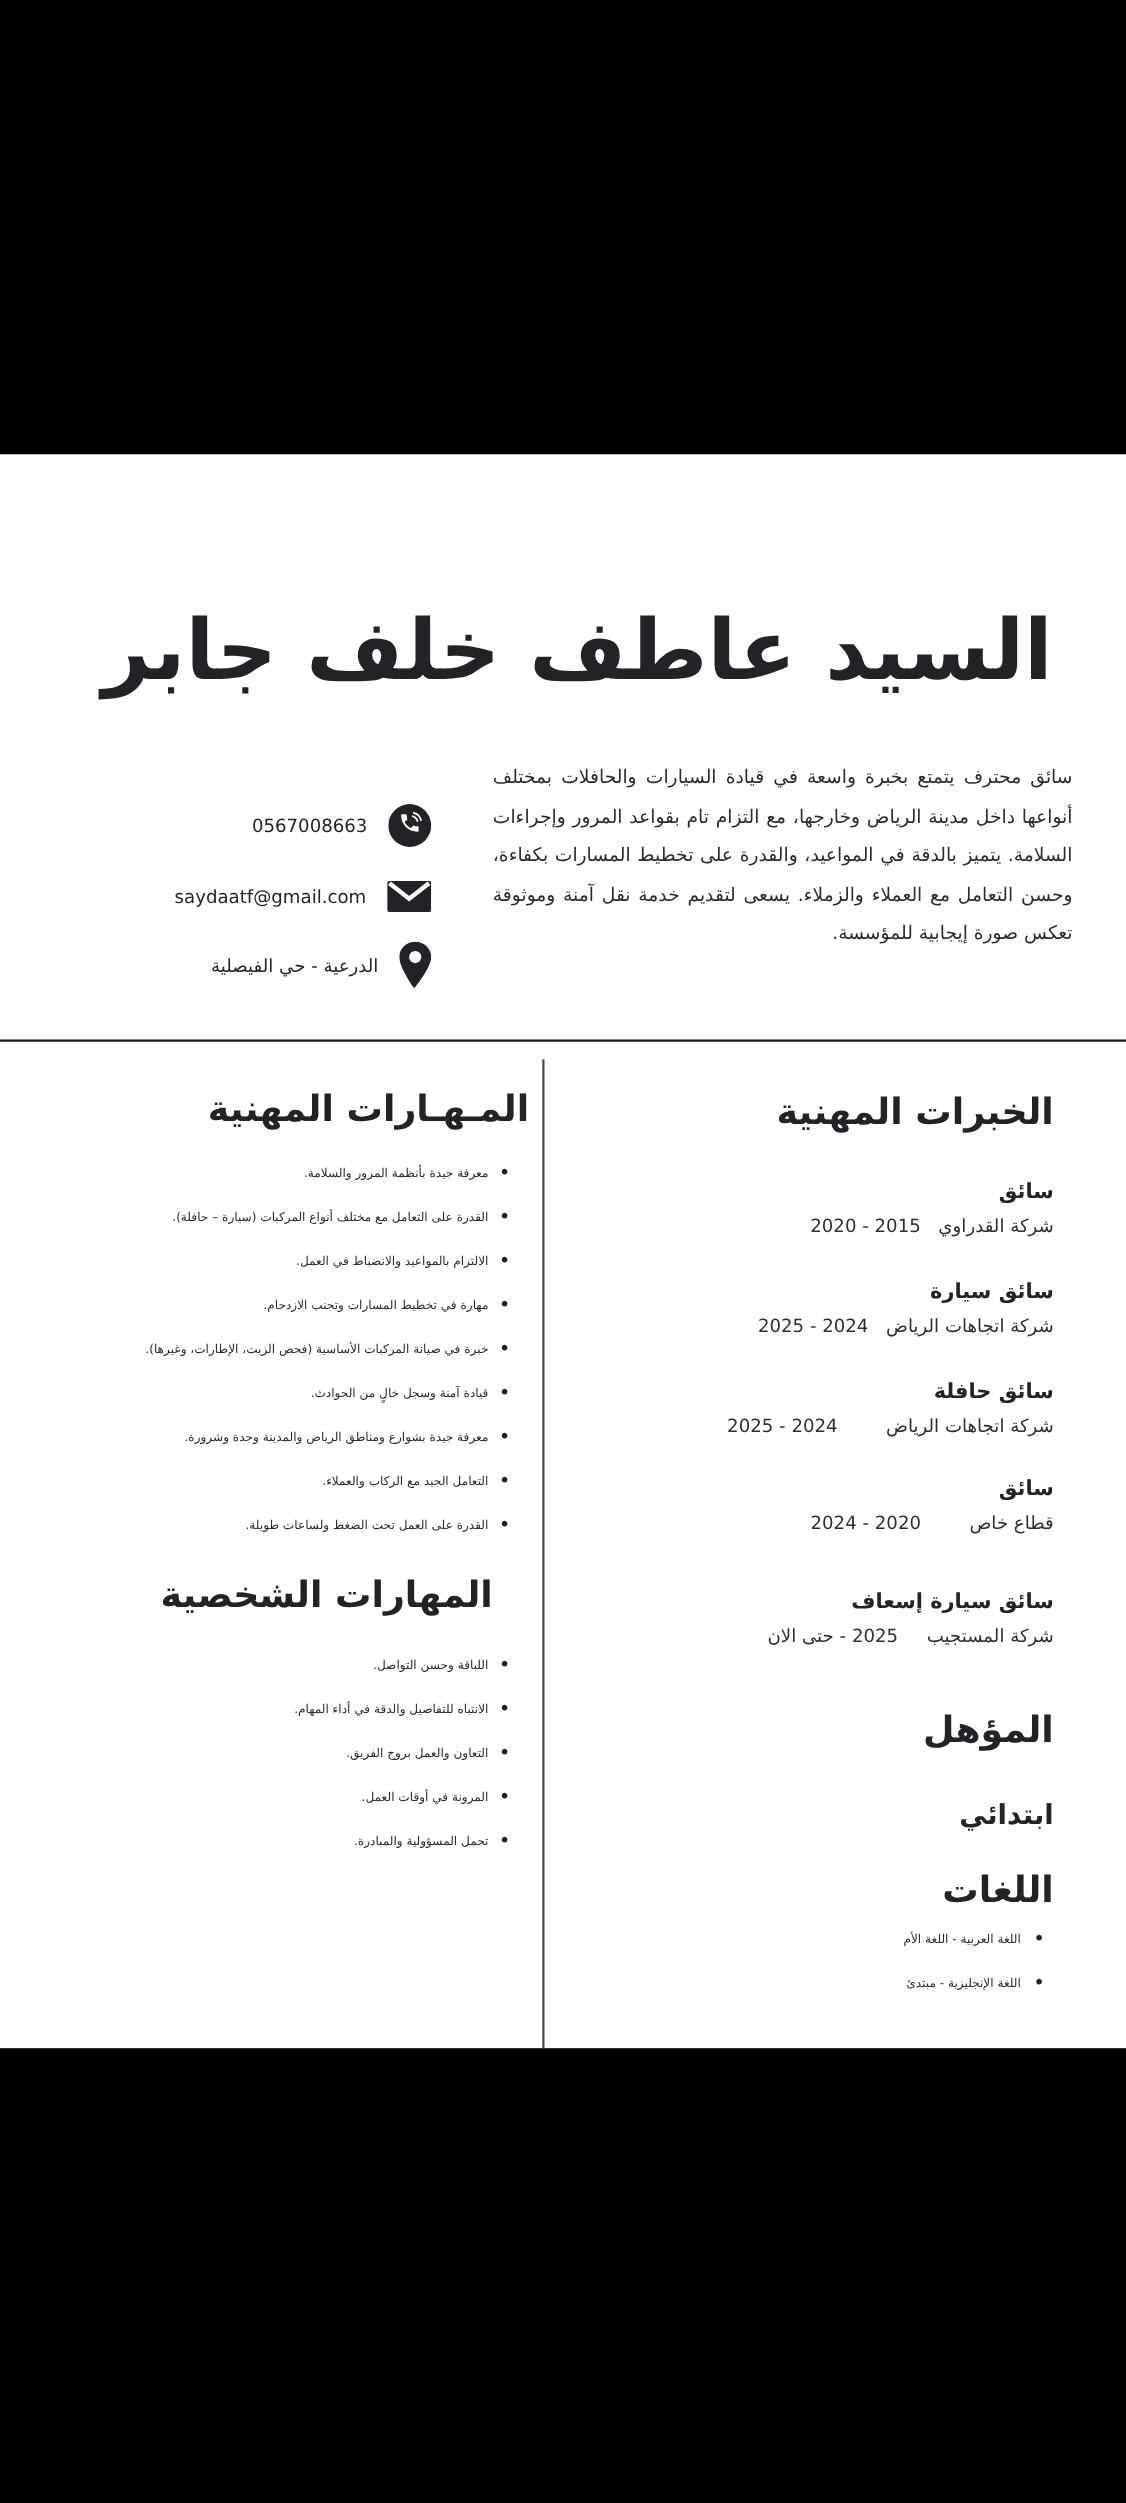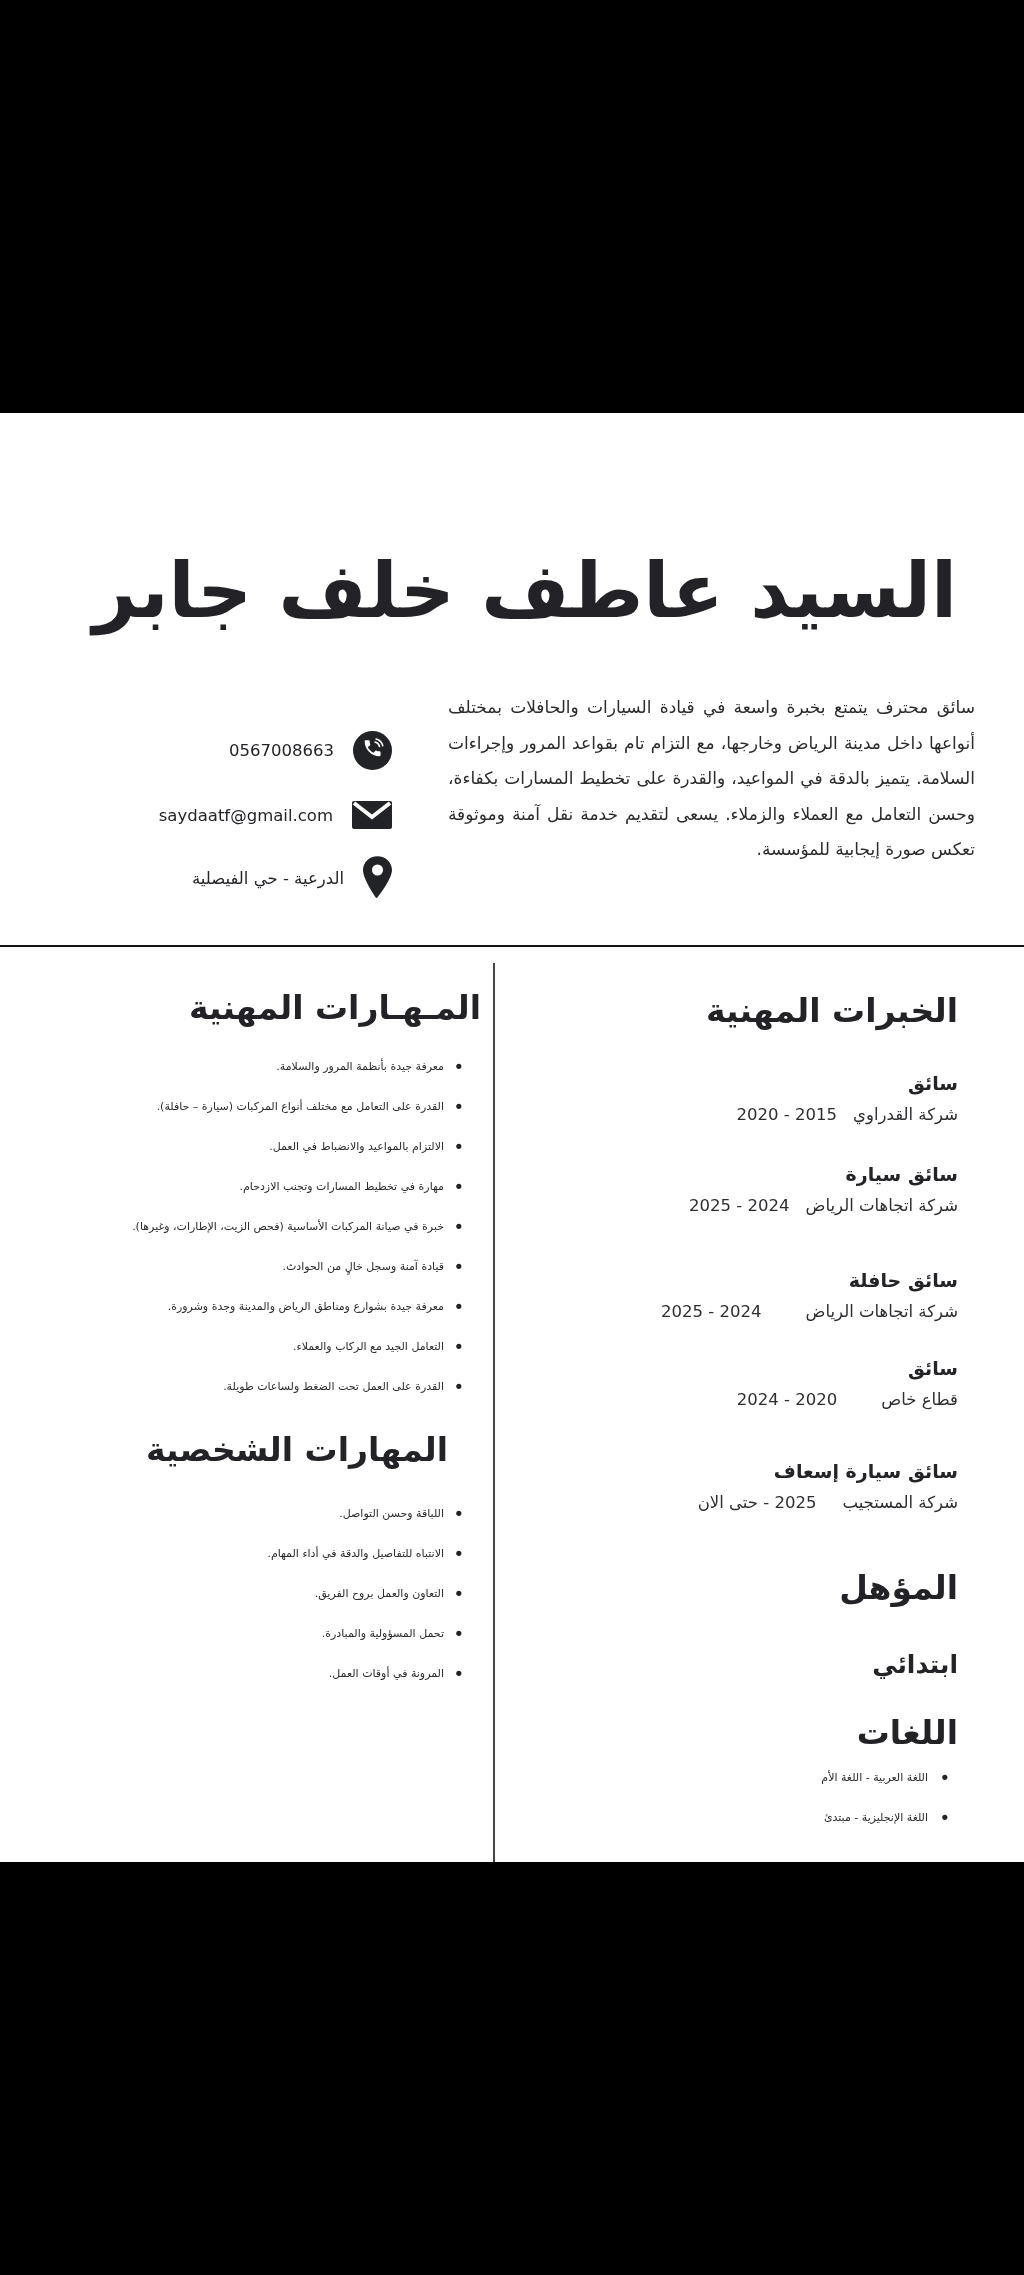--- a/index.html
+++ b/index.html
@@ -29,21 +29,21 @@
   
   .section-title{direction:rtl;font-size:33px;font-weight:bold;color:#232327;line-height:46px;white-space:nowrap;}
 
   .right-col{position:absolute;top:988px;right:66px;width:436px;direction:rtl;}
   .exp-entry .role{font-size:19px;font-weight:bold;color:#242428;line-height:26px;}
   .exp-entry .meta{display:flex;direction:rtl;align-items:baseline;margin-top:6px;
                    font-size:16.5px;color:#2e2e32;line-height:26px;}
   .exp-entry .meta .company{white-space:nowrap;}
   .exp-entry .meta .period{white-space:nowrap;}
   .gap-s{gap:16px;} .gap-m{gap:26px;} .gap-l{gap:44px;}
-  .m-entry1{margin-top:36px;} .m-entry2{margin-top:33px;} .m-entry3{margin-top:48px;}
+  .m-entry1{margin-top:36px;} .m-entry2{margin-top:33px;} .m-entry3{margin-top:33px;}
   .m-entry4{margin-top:30px;} .m-entry5{margin-top:45px;}
   .m-qual{margin-top:49px;} .m-qualval{margin-top:41px;} .m-lang{margin-top:32px;}
   .qual-value{font-size:25px;font-weight:bold;color:#242428;line-height:26px;}
 
   ul.blist{margin:0;padding:0;list-style:none;direction:rtl;}
   ul.blist li{position:relative;padding-right:30px;font-size:11px;line-height:40px;color:#2b2b2e;}
   ul.blist li::before{content:"\2022";position:absolute;right:8px;top:0;font-size:18px;color:#232327;}
   ul.lang-list{margin-top:2px;}
 
   .left-col{position:absolute;top:985px;right:562px;width:414px;direction:rtl;}
@@ -161,20 +161,20 @@
       <li>معرفة جيدة بشوارع ومناطق الرياض والمدينة وجدة وشرورة.</li>
       <li>التعامل الجيد مع الركاب والعملاء.</li>
       <li>القدرة على العمل تحت الضغط ولساعات طويلة.</li>
     </ul>
 
     <div class="section-title personal-title">المهارات الشخصية</div>
     <ul class="blist personal-list">
       <li>اللباقة وحسن التواصل.</li>
       <li>الانتباه للتفاصيل والدقة في أداء المهام.</li>
       <li>التعاون والعمل بروح الفريق.</li>
+      <li>المرونة في أوقات العمل.</li>
       <li>تحمل المسؤولية والمبادرة.</li>
-      <li>المرونة في أوقات العمل.</li>
     </ul>
   </div>
 
   <div class="bar bar-bottom"></div>
 
 </div>
 
 </body></html>

